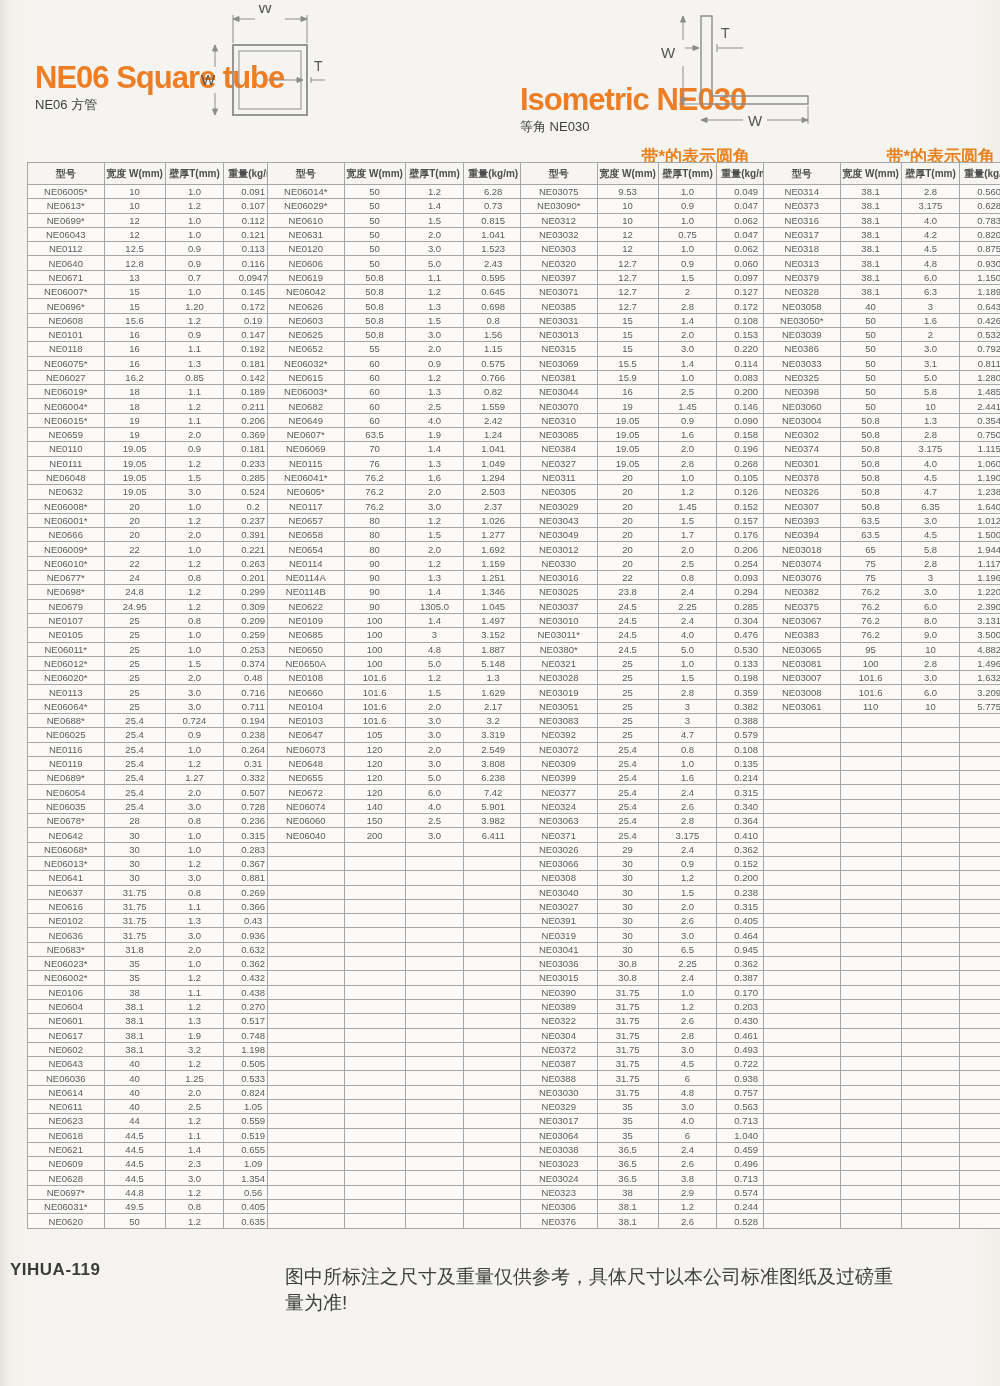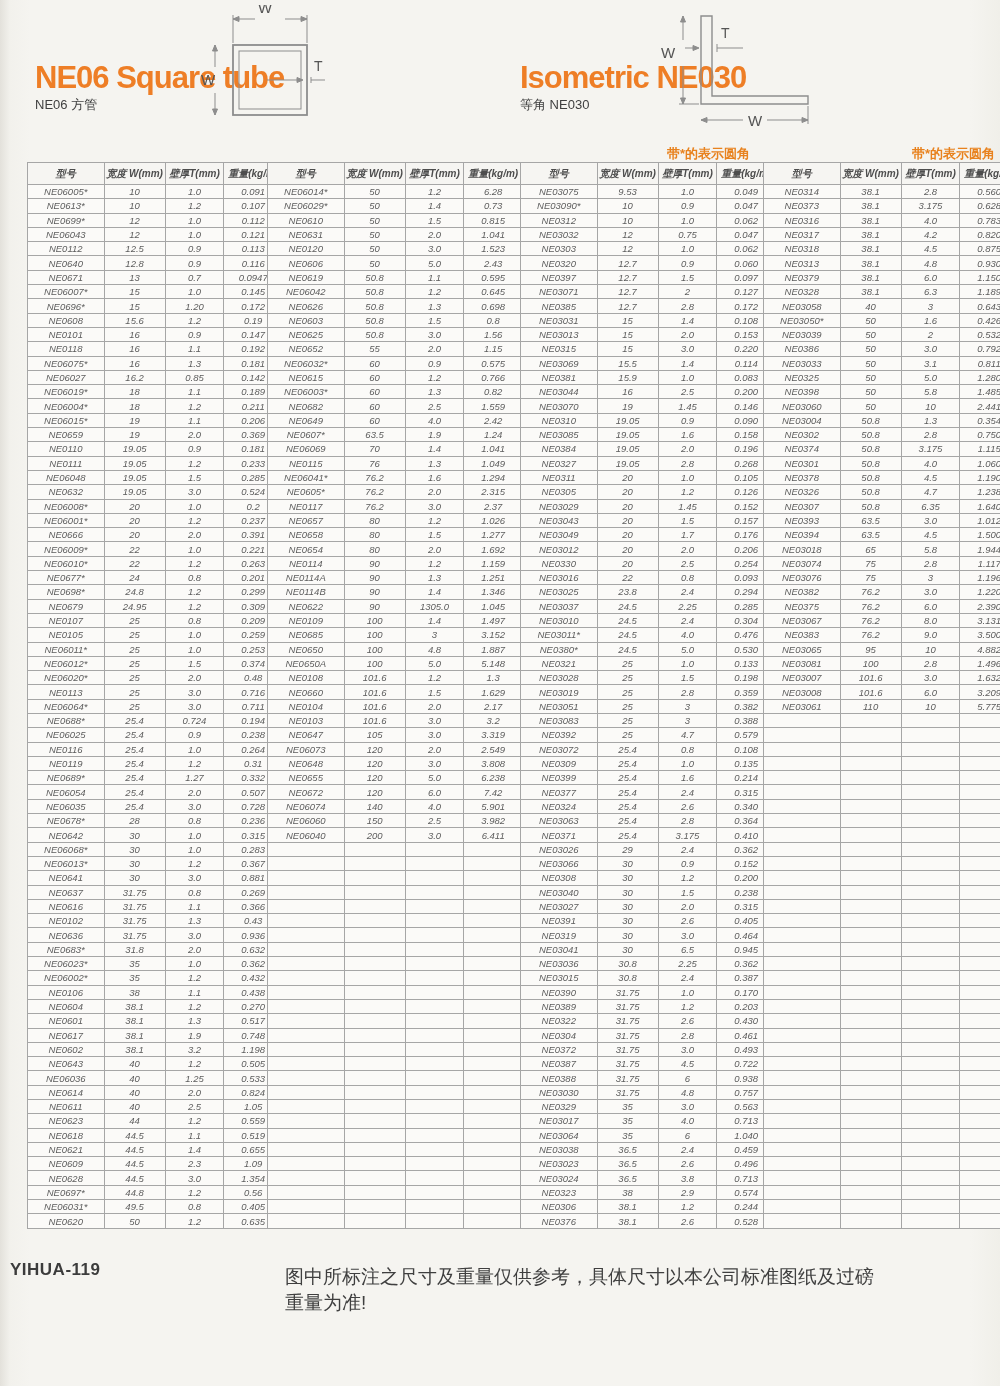--- a/index.html
+++ b/index.html
@@ -6,34 +6,34 @@
   body{background:#d9d7d2;font-family:"Liberation Sans", sans-serif;}
   .page{position:relative;width:1000px;height:1386px;margin:0 auto;
         background:linear-gradient(90deg,#e3e1db 0px,#f2f1ec 10px,#f5f4f0 30px,#f5f4f0 97%,#f0efe9 100%);
         overflow:hidden;color:#595959;}
   
   .hdr{position:absolute;top:0;left:0;width:1000px;height:165px;}
   .title-block{position:absolute;}
   .title-en{font-weight:bold;font-size:31px;letter-spacing:-1px;line-height:1;}
   .title-cn{font-size:13px;color:#3f3f3f;margin-top:3px;}
   .diag{position:absolute;}
-  .note{position:absolute;font-size:13px;color:#e8821e;font-weight:bold;}
+  .note{position:absolute;font-size:17px;color:#e8821e;font-weight:bold;}
   
   .tables{position:absolute;top:162px;left:27px;display:flex;}
   .tbl-wrap{width:230px;}
   .gap1{margin-left:10px;} .gap2{margin-left:23px;} .gap3{margin-left:13px;}
-  table.spec{border-collapse:collapse;width:256px;table-layout:fixed;background:#fbfaf8;font-style:italic;}
+  table.spec{border-collapse:collapse;width:256px;table-layout:fixed;background:#fbfaf8;}
   table.spec th, table.spec td{border:1px solid #a6a6a6;padding:0;text-align:center;
       font-size:9.5px;color:#5c5c5c;overflow:hidden;white-space:nowrap;}
   table.spec th{height:21px;font-size:10px;font-weight:bold;color:#4d4d4d;background:#f6f5f2;}
   table.spec td{height:13.3px;}
   table.spec col.c0{width:30%;} table.spec col.c1{width:24%;}
   table.spec col.c2{width:23%;} table.spec col.c3{width:23%;}
   
-  .footer{position:absolute;top:1258px;left:0;width:876px;height:30px;}
+  .footer{position:absolute;top:1258px;left:0;width:876px;height:30px;padding-left:24px;}
   .footer-code{position:absolute;left:10px;top:2px;font-size:17px;font-weight:bold;color:#3c3c3c;letter-spacing:0.5px;}
   .footer-note{position:absolute;left:285px;top:6px;font-size:19px;color:#3f3f3f;}
   svg text{font-family:"Liberation Sans",sans-serif;}
 </style>
 </head>
 <body>
 
 <div class="page">
 
   <div class="hdr">
@@ -63,21 +63,21 @@
         <path d="M108,75 l-6,-2.5 v5 z" fill="#8d8d8d"></path>
         <line x1="116" y1="72" x2="116" y2="78"></line>
         <line x1="116" y1="75" x2="130" y2="75"></line>
       </g>
       <text x="70" y="8" font-size="15" fill="#555" text-anchor="middle">W</text>
       <text x="6" y="80" font-size="15" fill="#555">W</text>
       <text x="119" y="66" font-size="14" fill="#555">T</text>
     </svg>
 
     <div class="title-block" style="left:520px;top:62px;">
-      <div class="title-en" style="color:#ee7e26;">Isometric NE030</div>
+      <div class="title-en" style="color:#ee7e26;margin-top:22px;">Isometric NE030</div>
       <div class="title-cn">等角 NE030</div>
     </div>
 
     <svg class="diag" style="left:655px;top:8px;" width="160" height="125" viewBox="0 0 160 125">
       <g stroke="#8d8d8d" fill="none" stroke-width="1.4">
         <path d="M46,8 h11 v80 h96 v8 H46 z"></path>
       </g>
       <g stroke="#8d8d8d" fill="none" stroke-width="1">
 
         <line x1="28" y1="8" x2="28" y2="32"></line>
@@ -703,21 +703,21 @@
             <tr>
               <td>NE06041*</td>
               <td>76.2</td>
               <td>1.6</td>
               <td>1.294</td>
             </tr>
             <tr>
               <td>NE0605*</td>
               <td>76.2</td>
               <td>2.0</td>
-              <td>2.315</td>
+              <td>2.503</td>
             </tr>
             <tr>
               <td>NE0117</td>
               <td>76.2</td>
               <td>3.0</td>
               <td>2.37</td>
             </tr>
             <tr>
               <td>NE0657</td>
               <td>80</td>

